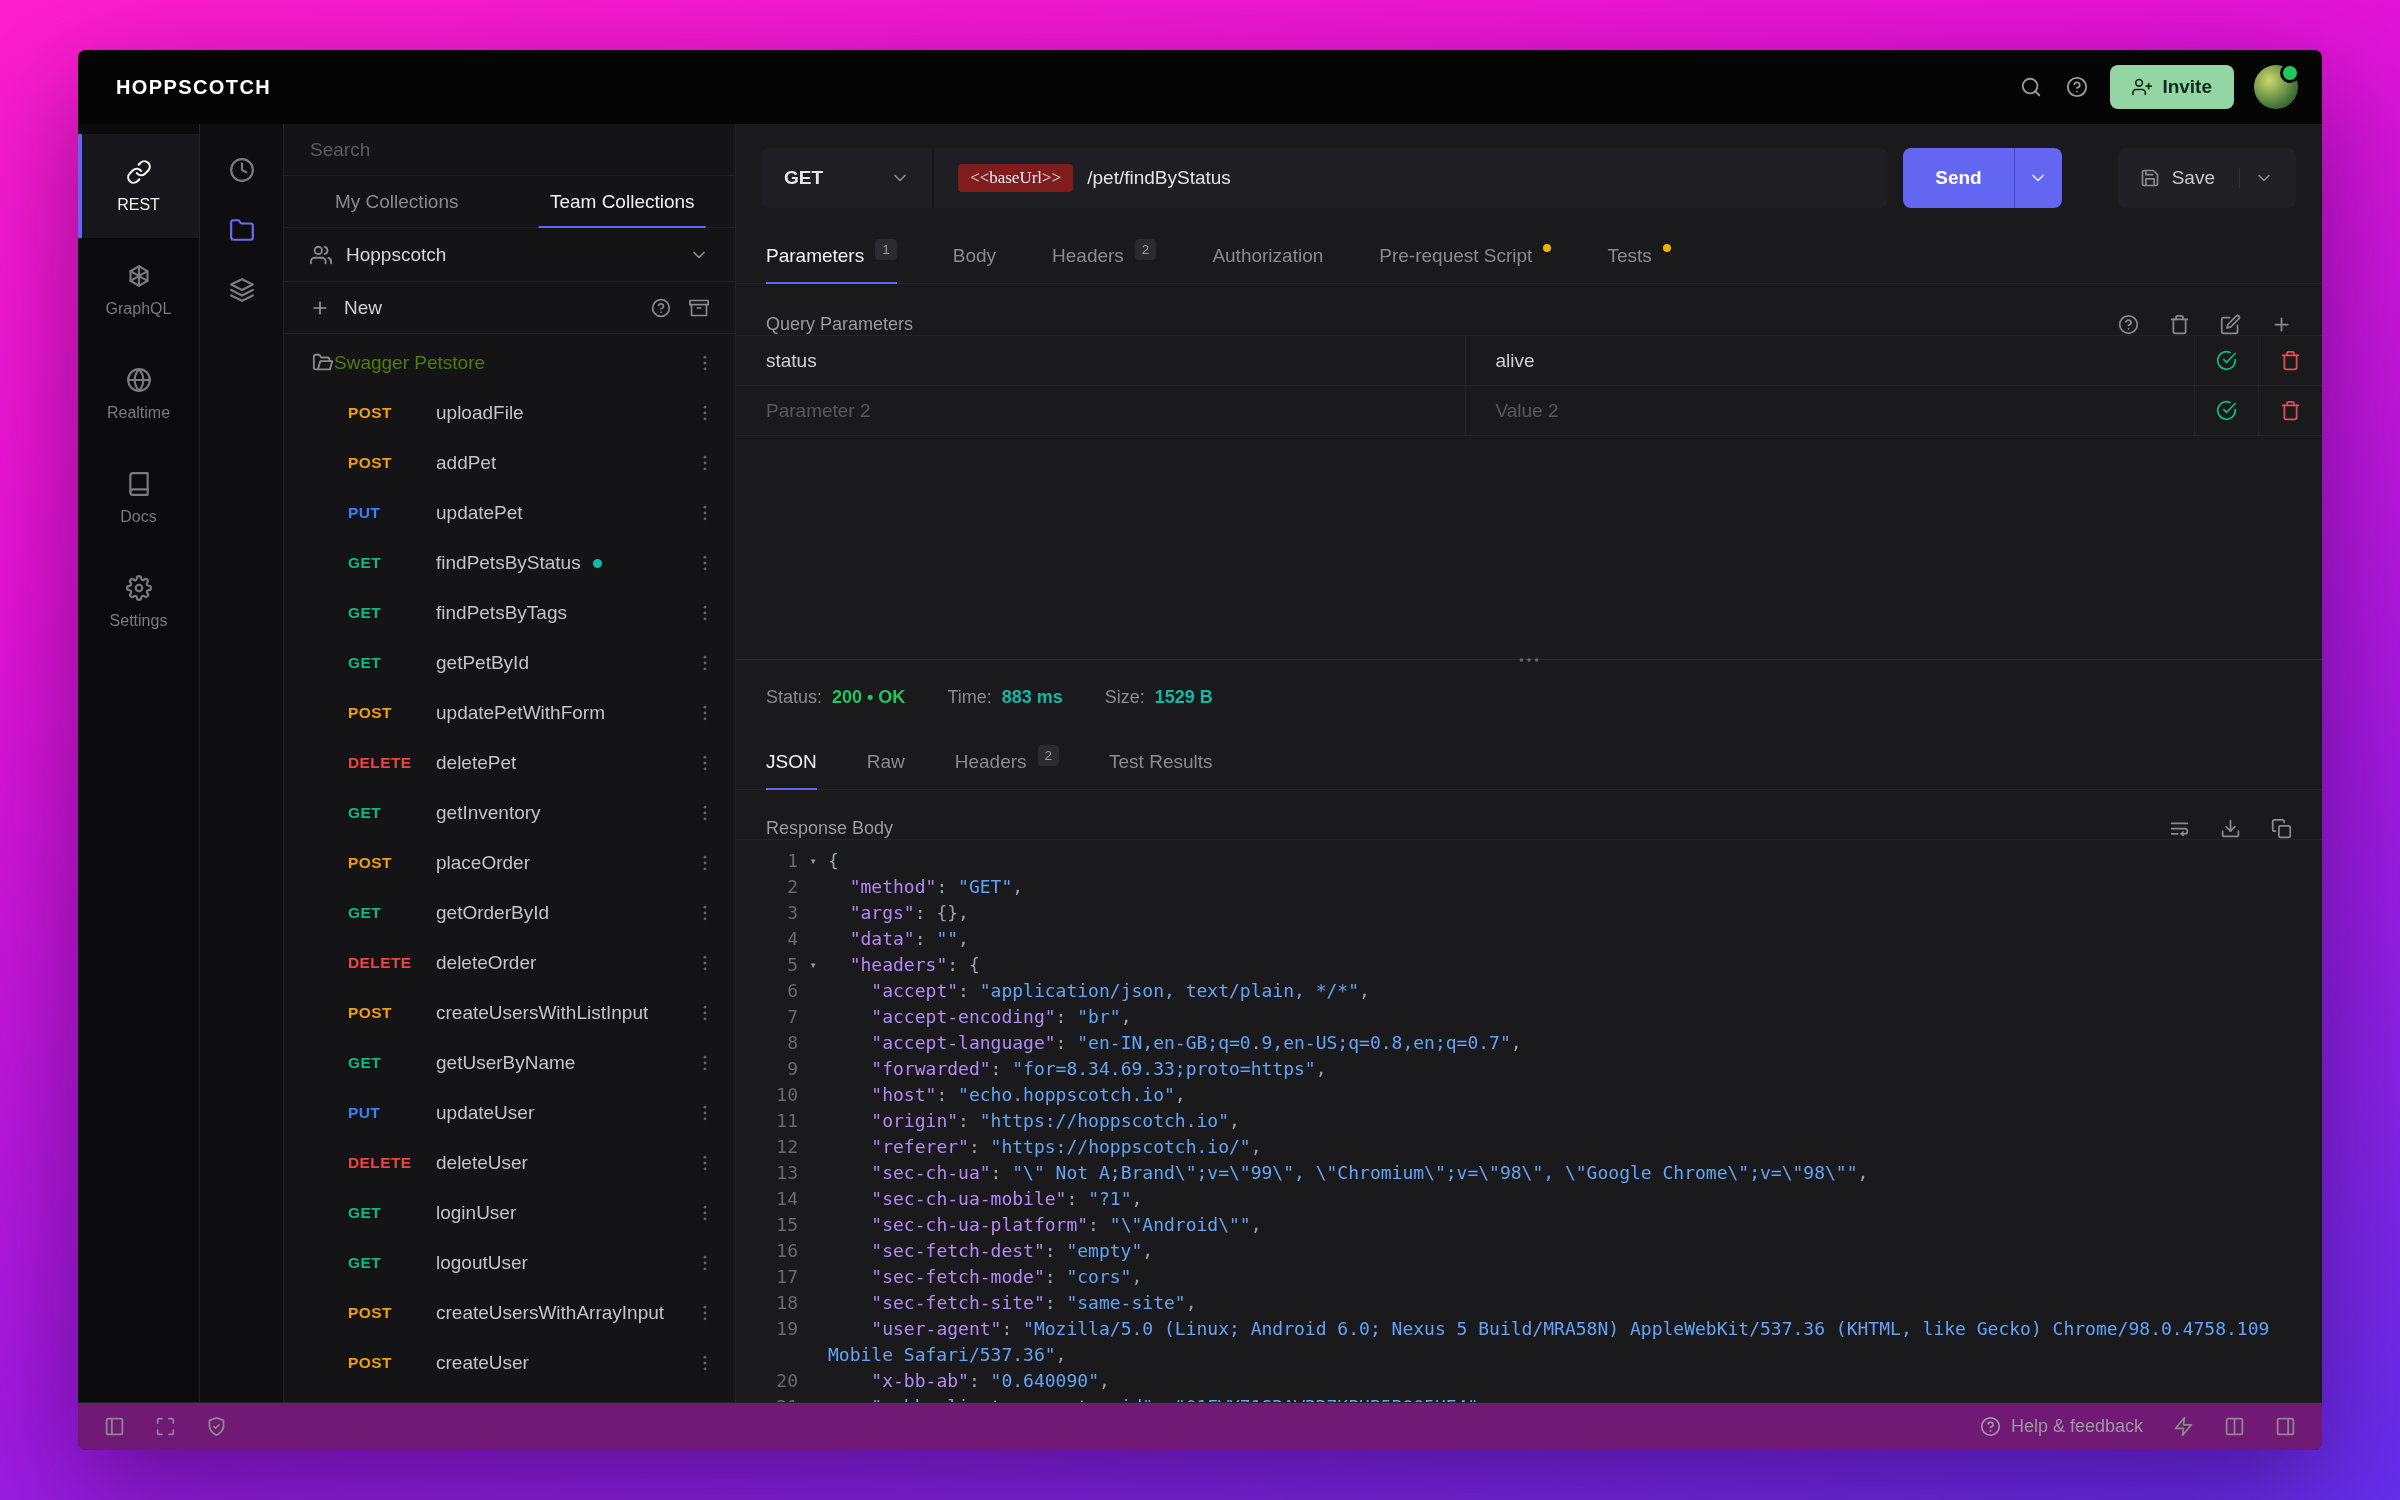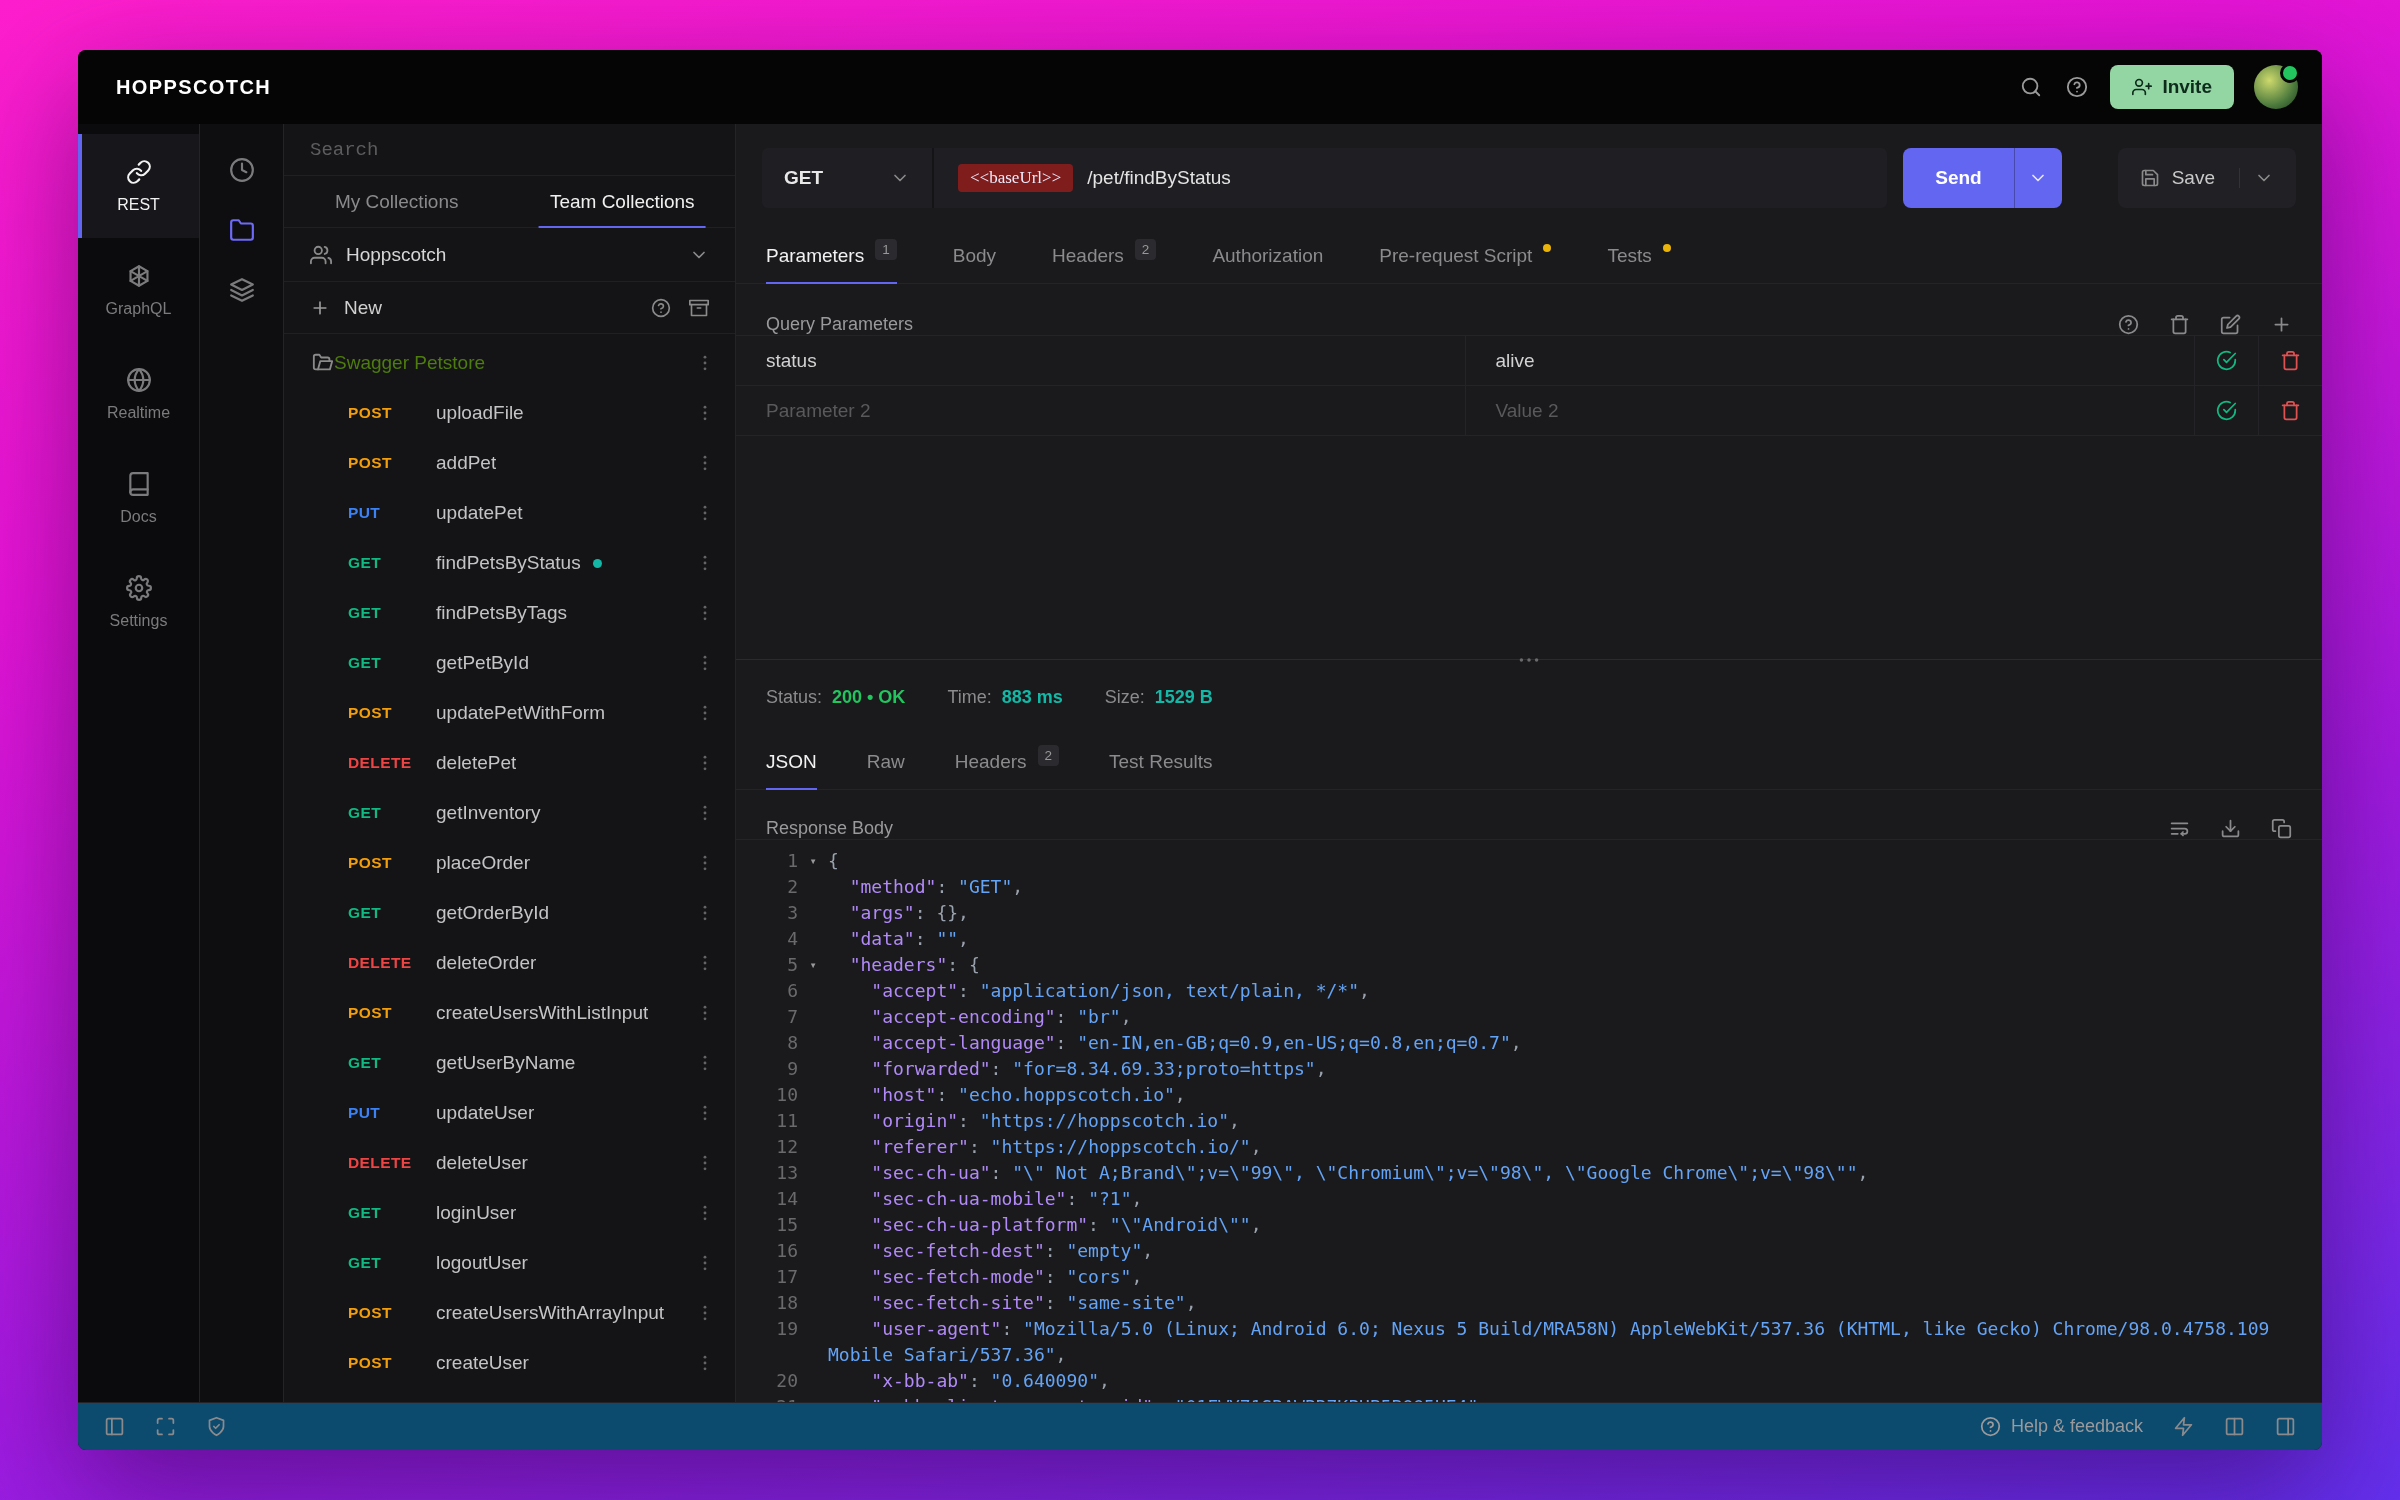--- a/index.html
+++ b/index.html
@@ -42,21 +42,21 @@
 
   
   .subrail{width:84px;background:#0e0e10;border-right:1px solid #242427;display:flex;flex-direction:column;
     align-items:center;padding-top:22px;gap:12px;flex:none}
   .tool{width:48px;height:48px;display:flex;align-items:center;justify-content:center;color:#7b7b7d;cursor:pointer}
   .tool.active{color:#6d6af8}
 
   
   .collections{width:452px;background:#141416;border-right:1px solid #242427;display:flex;flex-direction:column;min-height:0;flex:none}
   .col-search{height:52px;border-bottom:1px solid #202023;display:flex;align-items:center;padding:0 26px;flex:none}
-  .col-search input{background:transparent;border:none;outline:none;color:#d946ef;font-size:19px;width:100%;font-family:Liberation Mono, monospace}
+  .col-search input{background:transparent;border:none;outline:none;color:#d946ef;font-size:19px;width:100%;font-family:Liberation Sans, sans-serif}
   .col-search input::placeholder{color:#5c5c5e}
   .col-tabs{height:52px;display:flex;border-bottom:1px solid #202023;flex:none}
   .col-tab{flex:1;display:flex;align-items:center;justify-content:center;color:#8a8a8c;font-size:19px;position:relative;cursor:pointer;white-space:nowrap}
   .col-tab.active{color:#f0f0f0}
   .col-tab.active::after{content:"";position:absolute;bottom:-1px;left:50%;transform:translateX(-50%);width:74%;height:2px;background:#6366f1}
   .team-row{height:54px;display:flex;align-items:center;gap:14px;padding:0 26px;border-bottom:1px solid #202023;color:#d6d6d6;font-size:19px;flex:none;cursor:pointer}
   .new-row{height:52px;display:flex;align-items:center;padding:0 26px;border-bottom:1px solid #202023;flex:none;gap:18px}
   .new-btn{display:flex;align-items:center;gap:14px;color:#d0d0d0;font-size:19px;cursor:pointer}
   .new-btn .icon{color:#9a9a9a}
   .tree{flex:1;overflow:hidden;padding-top:4px}
@@ -120,21 +120,21 @@
   .code{flex:1;min-height:0;overflow:hidden;font-family:"DejaVu Sans Mono",monospace;font-size:18px;line-height:26px;padding:8px 40px 0 18px}
   .code-line{display:flex}
   .ln{width:44px;flex:none;text-align:right;color:#6a6a6c;user-select:none}
   .fold{width:30px;flex:none;text-align:center;color:#98989a;font-size:12px;line-height:26px;cursor:pointer}
   .code-content{flex:1;min-width:0;white-space:pre-wrap;overflow-wrap:break-word}
   .tok-k{color:#b18af8}
   .tok-s{color:#64a4f6}
   .tok-p{color:#9aa3ad}
 
   
-  .bottombar{height:48px;border-top:1px solid #242428;background:#0c4a6e;display:flex;align-items:center;padding:0 26px;flex:none;color:#8a8a8c}
+  .bottombar{height:48px;border-top:1px solid #242428;background:#701a75;display:flex;align-items:center;padding:0 26px;flex:none;color:#8a8a8c}
   .bb-left{display:flex;gap:30px;align-items:center}
   .bb-right{margin-left:auto;display:flex;align-items:center;gap:30px}
   .bb-help{display:flex;align-items:center;gap:10px;font-size:18px;color:#9a9a9c;cursor:pointer}
   .bottombar .icon{cursor:pointer}
 </style>
 </head>
 <body>
 
 <div class="window">
 

